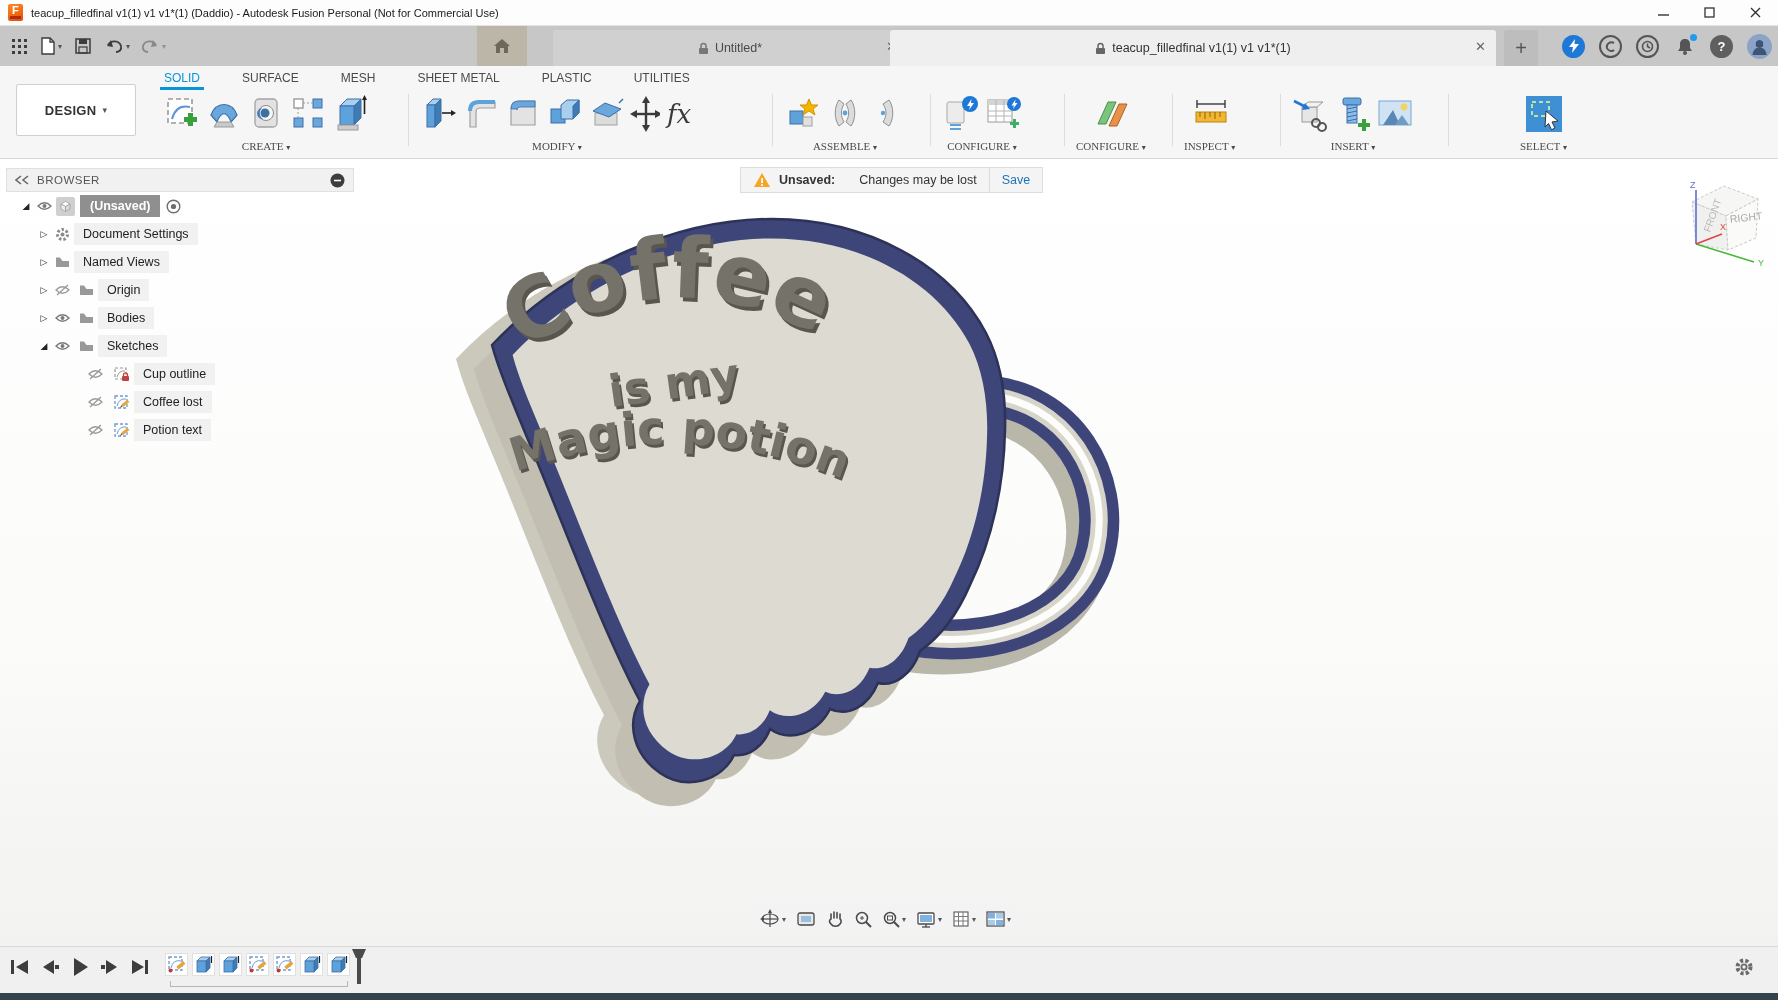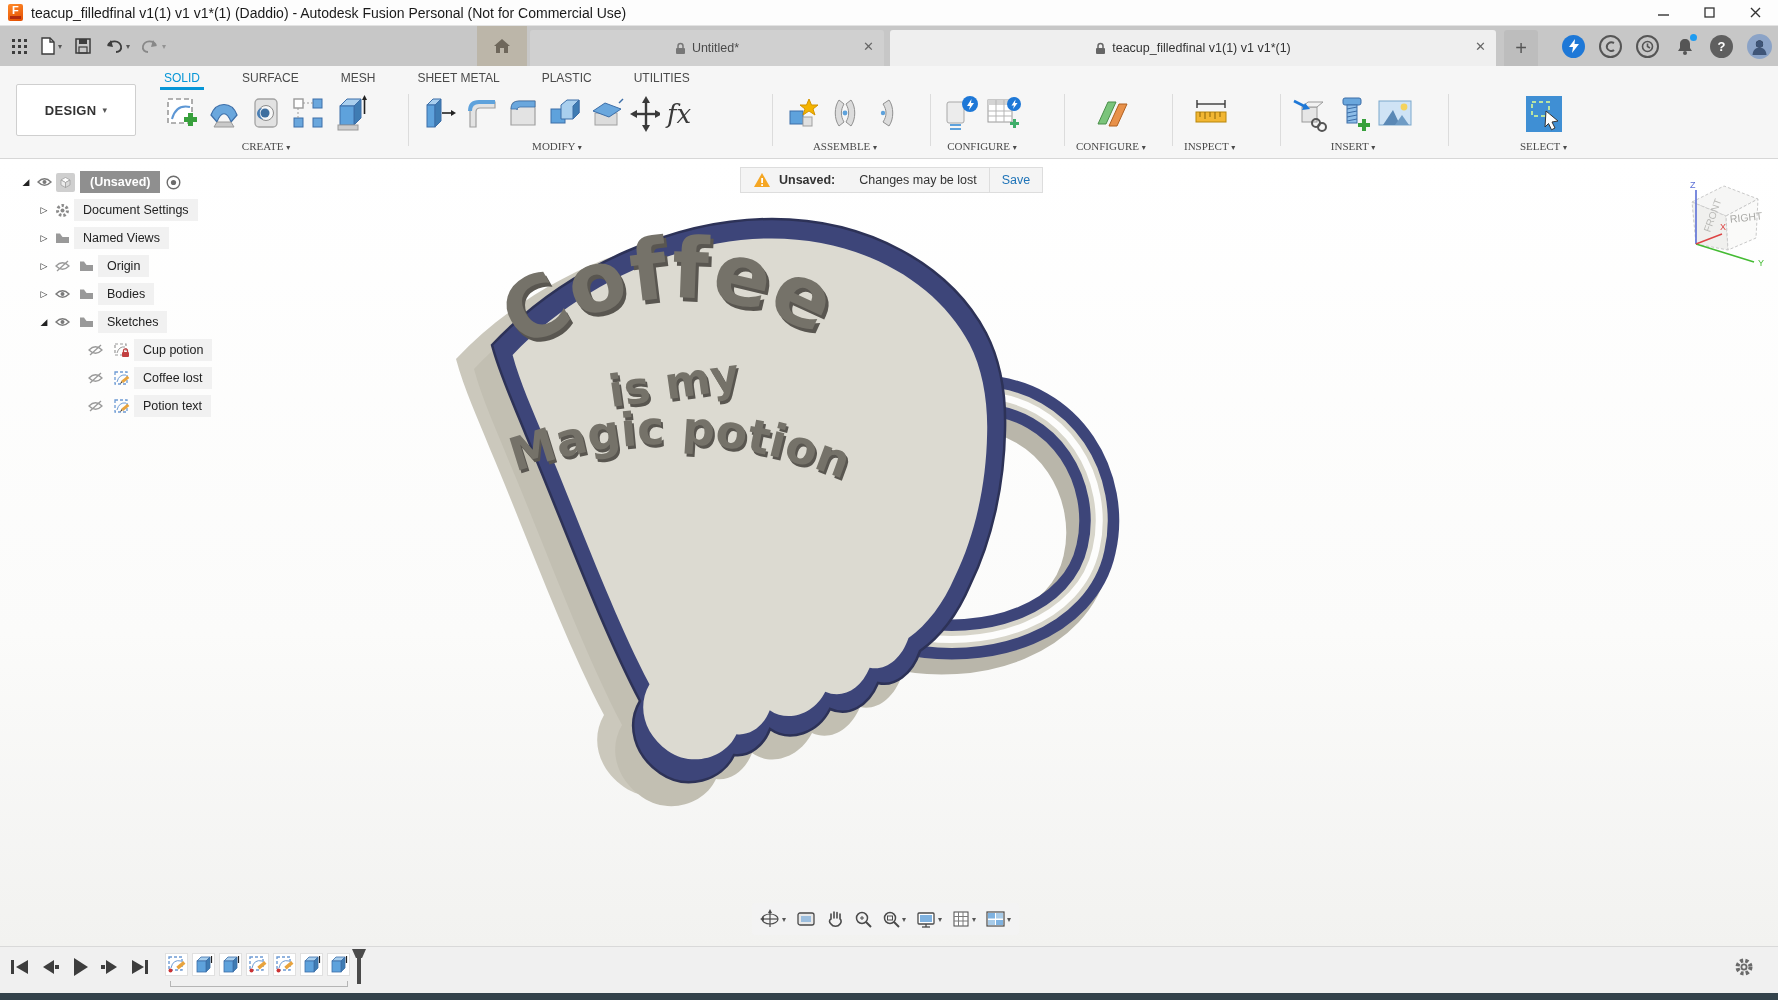--- a/index.html
+++ b/index.html
@@ -6,35 +6,35 @@
   *{box-sizing:border-box;}
   #app{position:relative;width:1778px;height:1000px;background:#fff;overflow:hidden;
        font-family:"Liberation Sans","DejaVu Sans",sans-serif;color:#333;}
   
   #titlebar{position:absolute;left:0;top:0;width:100%;height:26px;background:#fdfdfd;
     display:flex;align-items:center;border-bottom:1px solid #e3e3e3;}
   #fusion-logo{width:15px;height:17px;margin-left:8px;border-radius:2px;
     background:linear-gradient(160deg,#ff8a2a,#e34e00);position:relative;}
   #fusion-logo span{position:absolute;left:4px;top:0px;color:#fff;font-size:11px;font-weight:bold;}
   #fusion-logo em{position:absolute;left:2px;bottom:2px;width:11px;height:3px;background:#b02c10;}
-  #title-text{margin-left:8px;font-size:14px;color:#1a1a1a;}
+  #title-text{margin-left:8px;font-size:11px;color:#1a1a1a;}
   .wbtns{margin-left:auto;display:flex;height:100%;}
   .wbtn{width:46px;height:100%;display:flex;align-items:center;justify-content:center;color:#333;}
   .wbtn svg{display:block;}
   
   #tabrow{position:absolute;left:0;top:26px;width:100%;height:40px;background:#c7c7c7;display:flex;align-items:flex-end;}
   .qat{position:absolute;top:0;height:40px;display:flex;align-items:center;gap:6px;left:6px;}
   .qbtn{height:30px;min-width:26px;display:flex;align-items:center;justify-content:center;color:#3d3d3d;padding:0 2px;}
   .qbtn .caret{font-size:8px;color:#555;margin-left:2px;}
   .qbtn.disabled{opacity:.45;}
   #home-btn{position:absolute;left:477px;top:0;width:50px;height:40px;background:#bcb6a9;
     display:flex;align-items:center;justify-content:center;}
   .doc-tab{position:absolute;top:4px;height:36px;display:flex;align-items:center;justify-content:center;
     font-size:12.5px;color:#4a4a4a;border-radius:3px 3px 0 0;}
-  #tab1{left:530px;width:354px;background:#d0d0d0;}
+  #tab1{left:553px;width:354px;background:#d0d0d0;}
   #tab2{left:890px;width:606px;background:#efefef;color:#333;}
   .tab-x{position:absolute;right:10px;top:10px;font-size:13px;color:#666;line-height:1;}
   .lockicon{margin-right:6px;}
   #newtab-btn{position:absolute;left:1504px;top:4px;width:34px;height:36px;background:#bdbdbd;
     display:flex;align-items:center;justify-content:center;font-size:20px;color:#555;border-radius:3px 3px 0 0;}
   .tr-icons{position:absolute;right:6px;top:0;height:40px;display:flex;align-items:center;gap:14px;}
   .circ{width:23px;height:23px;border-radius:50%;display:flex;align-items:center;justify-content:center;position:relative;}
   
   #toolbar{position:absolute;left:0;top:66px;width:100%;height:93px;background:#f6f6f6;border-bottom:1px solid #d7d7d7;}
   #design-btn{position:absolute;left:16px;top:18px;width:120px;height:52px;background:#fff;
@@ -514,20 +514,30 @@
             <rect x="8.2" y="12.2" width="1.8" height="1.8" fill="#fff"></rect>
           </svg>
         <span class="t">Unsaved:</span>
       </div>
       <div class="seg msg">Changes may be lost</div>
       <div class="sep"></div>
       <div class="seg" id="warn-save">Save</div>
     </div>
 
     <div id="browser">
+      <div id="browser-header">
+        <svg width="14" height="10">
+            <path d="M6,1 L1,5 L6,9 M13,1 L8,5 L13,9" fill="none" stroke="#666" stroke-width="1.6"></path>
+          </svg>
+        <span class="ttl">BROWSER</span>
+        <svg class="minus" width="15" height="15">
+            <circle cx="7.5" cy="7.5" r="7" fill="#3d3d3d"></circle>
+            <line x1="4" y1="7.5" x2="11" y2="7.5" stroke="#fff" stroke-width="1.6"></line>
+          </svg>
+      </div>
 
       <div class="brow" style="padding-left:14px;">
         <span class="exp">◢</span>
         <span class="icn" style="width:24px;">
             <svg width="15" height="10">
               <path d="M1,5 Q7.5,-1.5 14,5 Q7.5,11.5 1,5 Z" fill="none" stroke="#7a7a7a" stroke-width="1.4"></path>
               <circle cx="7.5" cy="5" r="2" fill="#7a7a7a"></circle>
             </svg>
           </span>
         <span class="cube-tile">
@@ -627,21 +637,21 @@
             </svg>
           </span>
         <span class="icn" style="width:26px;">
             <svg width="17" height="16">
               <rect x="2" y="2" width="11" height="11" fill="none" stroke="#9a9a9a" stroke-width="1.2" stroke-dasharray="3 2"></rect>
               <path d="M4,11 Q6,4 12,5" fill="none" stroke="#9a9a9a"></path>
               <rect x="9" y="10" width="7" height="5" rx="1" fill="#c24040"></rect>
               <path d="M10.5,10 L10.5,8.8 a2,2 0 0 1 4,0 L14.5,10" fill="none" stroke="#c24040" stroke-width="1.3"></path>
             </svg>
           </span>
-        <span class="pill">Cup potion</span>
+        <span class="pill">Cup outline</span>
       </div>
 
       <div class="brow" style="padding-left:76px;">
         <span class="icn" style="width:26px;">
             <svg width="15" height="12">
               <path d="M1,6 Q7.5,-0.5 14,6 Q7.5,12.5 1,6 Z" fill="none" stroke="#9a9a9a" stroke-width="1.3"></path>
               <line x1="2" y1="11" x2="13" y2="1" stroke="#9a9a9a" stroke-width="1.3"></line>
             </svg>
           </span>
         <span class="icn" style="width:26px;">

